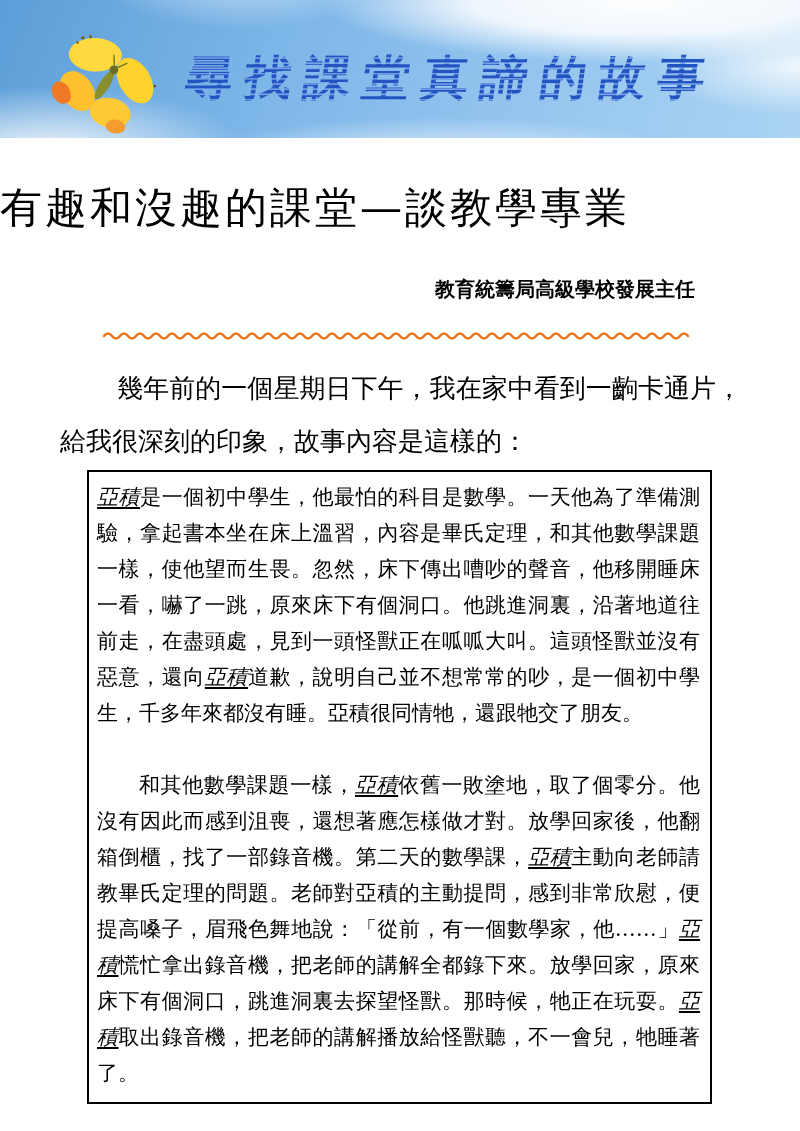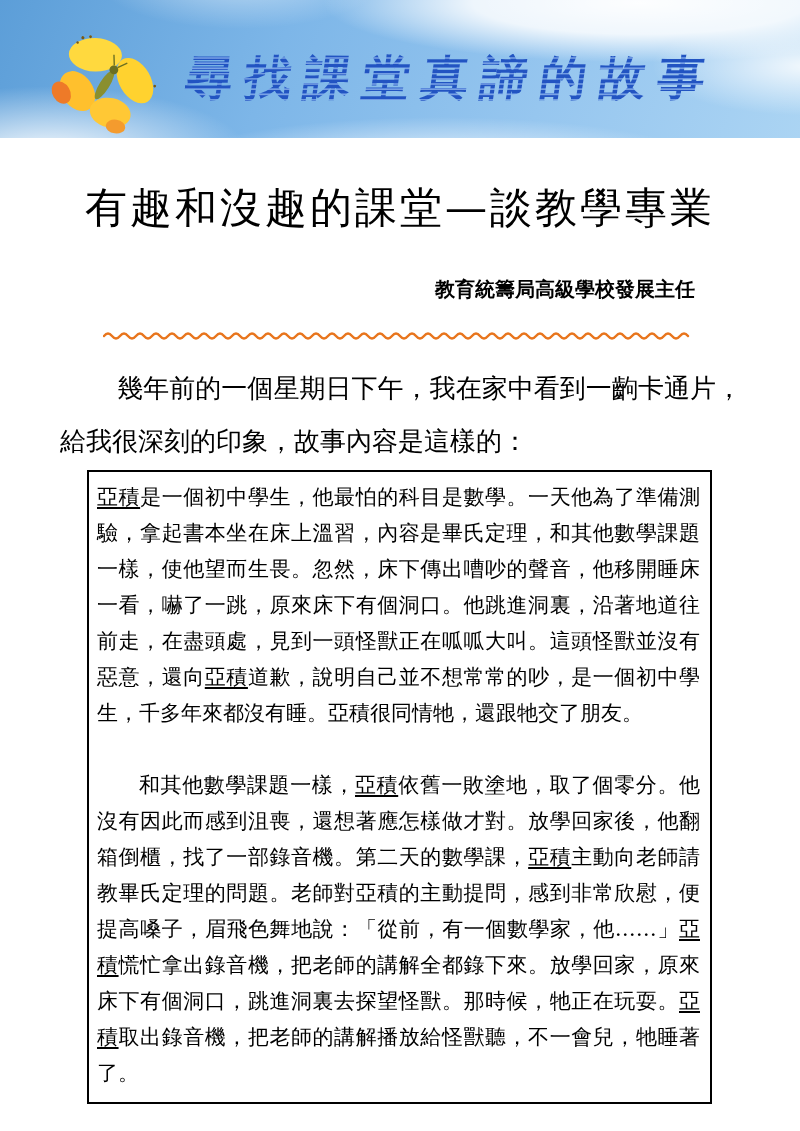--- a/index.html
+++ b/index.html
@@ -36,21 +36,21 @@
       var(--banner-title-blue) 0px, var(--banner-title-blue) 3px,
       #4d7ed8 3px, #7fa6e6 4.2px, #2a5cc6 5.2px);
     -webkit-background-clip:text;background-clip:text;color:transparent;
     text-shadow:none;
   }
   .butterfly{position:absolute;left:46px;top:32px;width:118px;height:104px;}
 
   
   .doc-title{
     position:absolute;left:0;top:180px;width:100%;margin:0;
-    text-align:center;font-size:42px;font-weight:normal;letter-spacing:3px;white-space:nowrap;
+    font-size:42px;font-weight:normal;letter-spacing:3px;white-space:nowrap;
   }
   .byline{
     position:absolute;right:105px;top:276px;
     text-align:left;font-weight:bold;font-size:20px;line-height:27px;
   }
   .divider{position:absolute;left:103px;top:330px;}
 
   
   .intro{
     position:absolute;left:60px;top:362px;width:682px;margin:0;
@@ -58,21 +58,21 @@
   }
   .story-box{
     position:absolute;left:87px;top:470px;width:625px;box-sizing:border-box;
     border:2px solid #000;
     padding:7px 10px 11px 8px;
     font-size:21px;line-height:36px;
   }
   .story-p{margin:0;text-align:justify;}
   .story-p + .story-p{margin-top:36px;}
   .story-p.indent{text-indent:2em;}
-  .story-box u{text-decoration:underline;text-underline-offset:3px;}
+  .story-box u{text-decoration:underline;text-underline-offset:3px;font-style:italic;}
 </style>
 </head>
 <body>
 
 <div class="page">
 
   <header class="banner">
     <svg class="butterfly" viewBox="0 0 120 104" xmlns="http://www.w3.org/2000/svg" aria-hidden="true">
       <g transform="rotate(32 60 52)">
 

